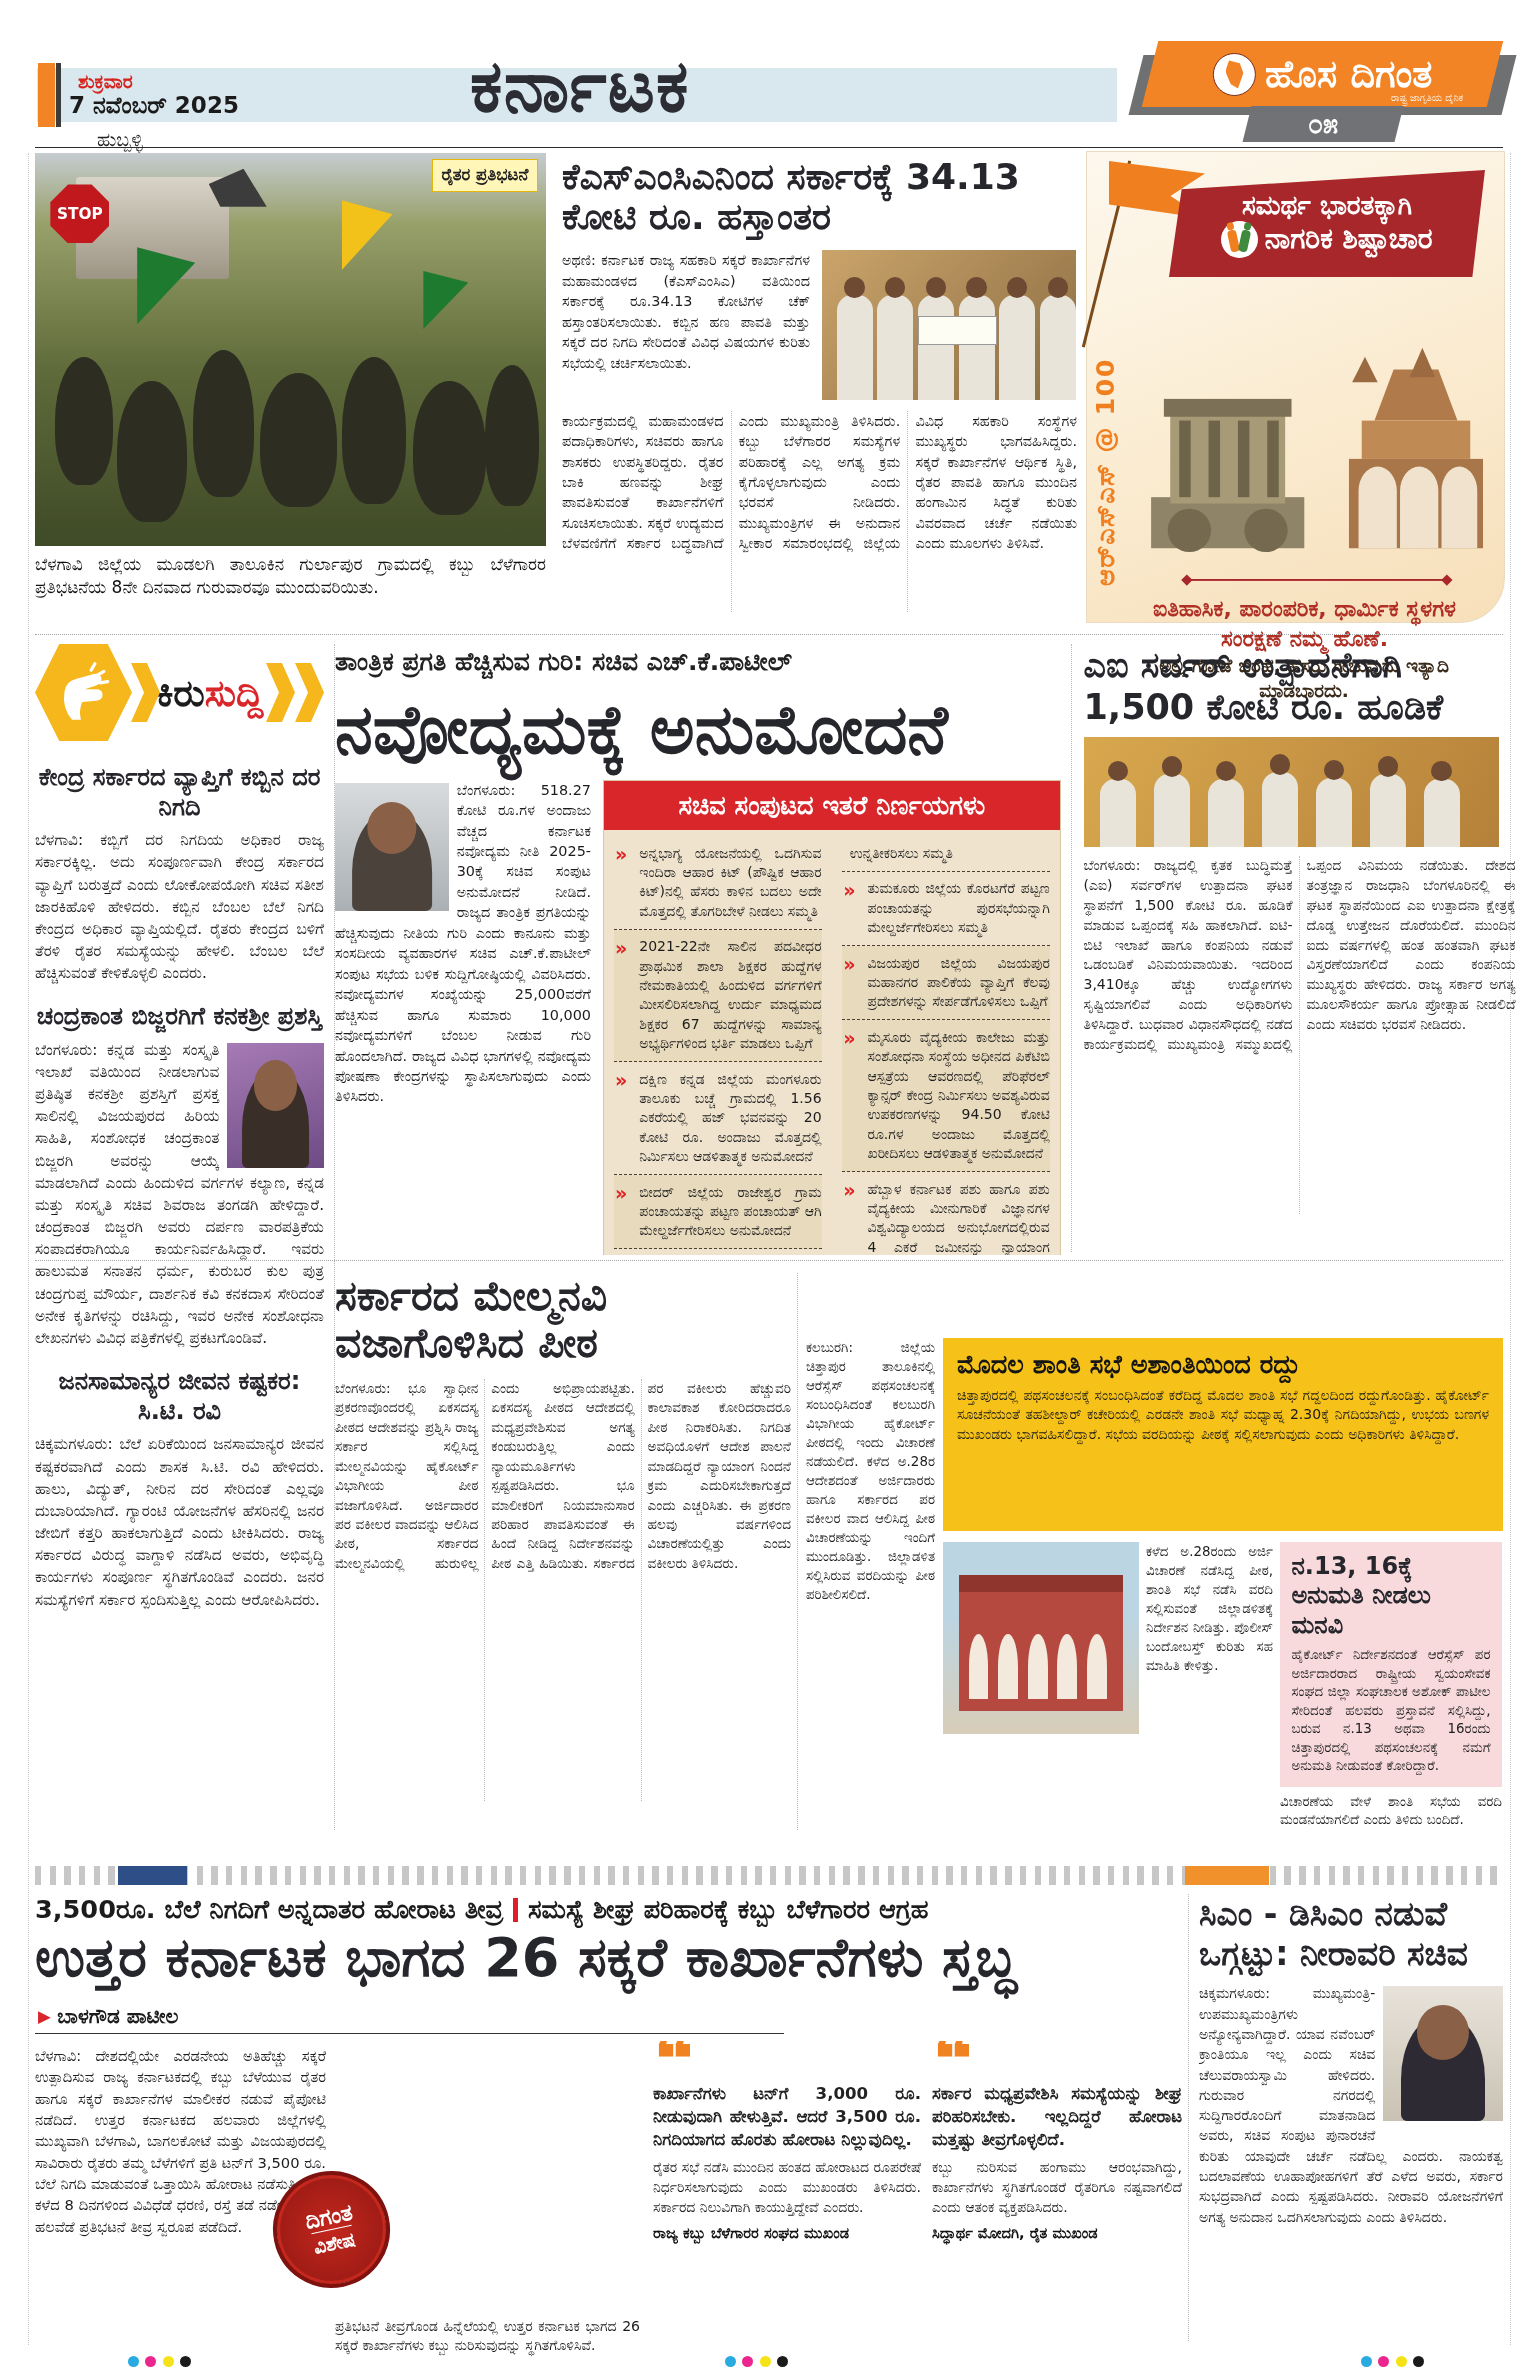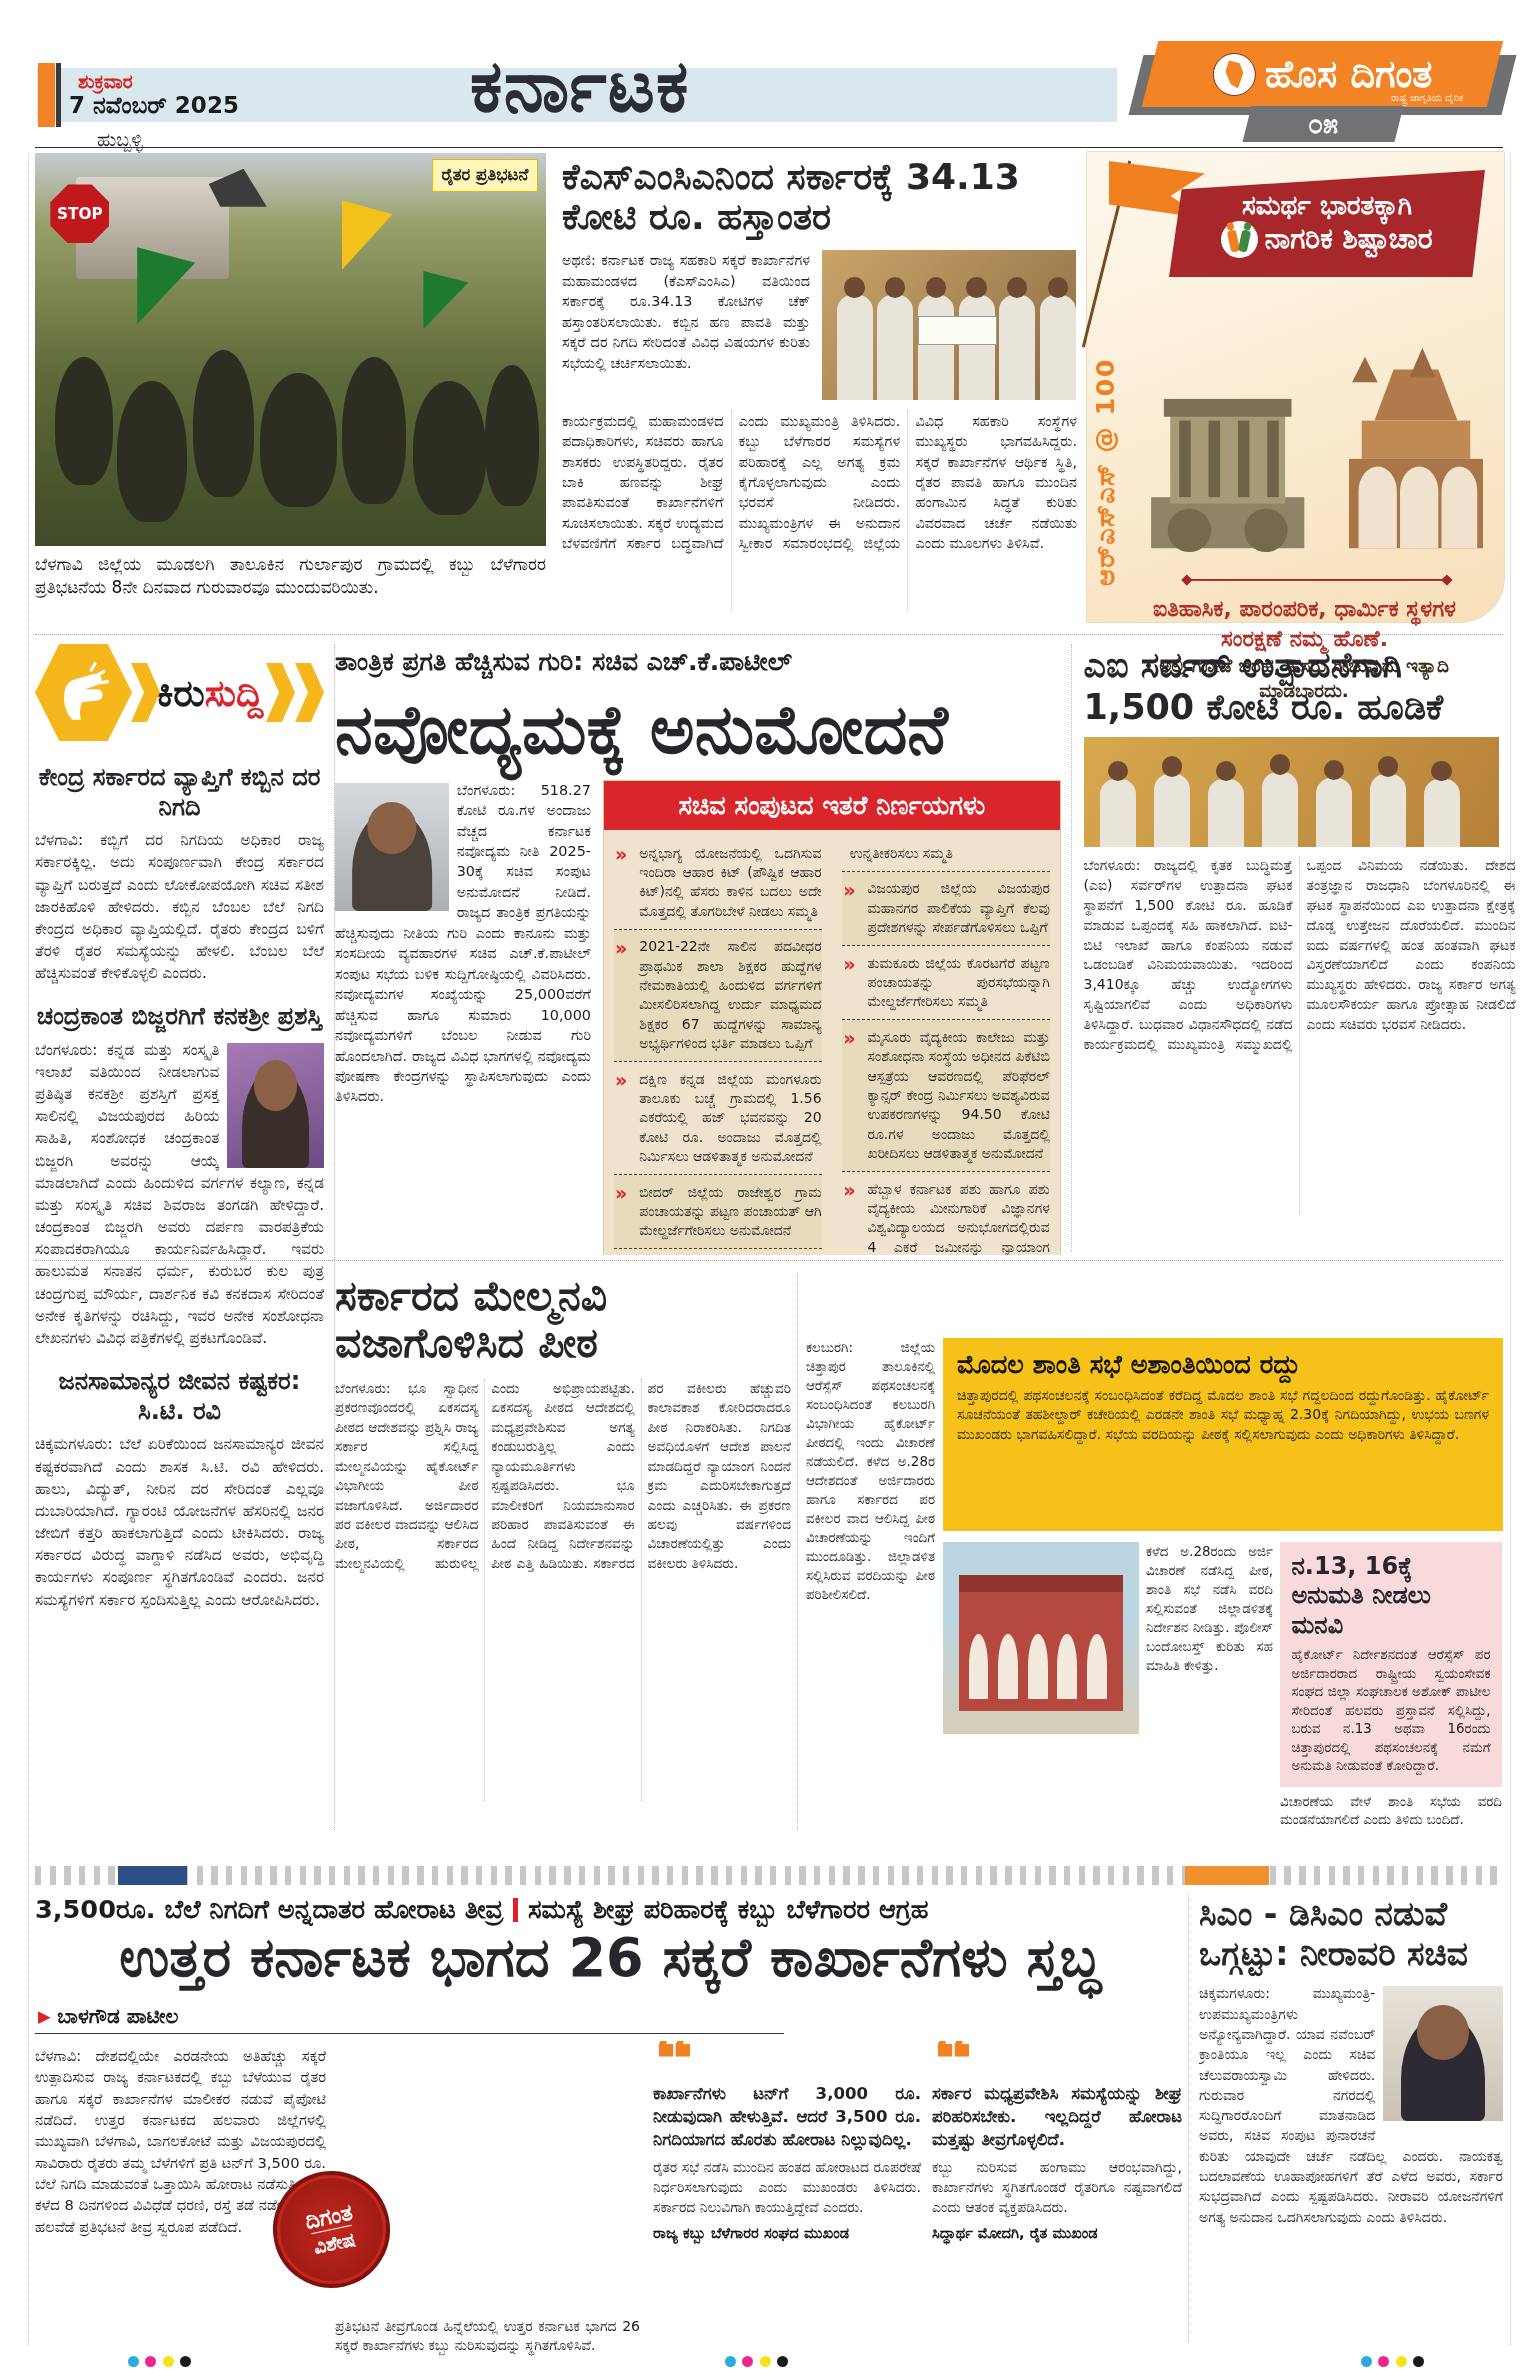--- a/index.html
+++ b/index.html
@@ -153,21 +153,21 @@
   .box-pink .bd{margin-top:6.4px;font-size:13.4px;line-height:1.38;}
   .chit-colC{left:474px;top:516px;width:222px;height:37px;font-size:13.4px;line-height:1.35;overflow:hidden;}
 
   
   .stripebar{left:35px;top:1866px;width:1468px;height:19px;
              background:repeating-linear-gradient(90deg,#c7c7c7 0 6.4px,#ffffff 6.4px 14.7px);}
   .stripe-blue{left:118px;top:1866px;width:69px;height:19px;background:#2d4e86;}
   .stripe-orange{left:1185px;top:1866px;width:84px;height:19px;background:#f0912c;}
   .b-kicker{left:35px;top:1894px;width:1144px;font-size:25.6px;font-weight:800;display:flex;align-items:center;gap:10.2px;}
   .redbar{display:inline-block;width:4.5px;height:24px;background:#e01e25;}
-  .b-headline{left:35px;top:1928px;width:1150px;font-size:54px;text-align:center;}
+  .b-headline{left:35px;top:1928px;width:1150px;font-size:54px;}
   .b-byline{left:38px;top:2004px;font-size:20px;font-weight:800;display:flex;align-items:center;gap:6.4px;}
   .b-byline .tri{color:#d9262b;font-size:16.6px;}
   .b-rule{left:35px;top:2033px;width:749px;height:1.3px;background:#333;}
   .b-col1{left:35px;top:2045px;width:291px;height:295px;font-size:14.7px;line-height:1.45;overflow:hidden;}
   .b-stamp{left:273px;top:2171px;width:109px;height:109px;border-radius:50%;background:radial-gradient(#c3271d,#8f1712);
            border:4.5px solid #7e120e;box-shadow:0 0 0 3.2px #c3271d inset;display:flex;flex-direction:column;
            align-items:center;justify-content:center;color:#fff;font-weight:900;transform:rotate(-12deg);z-index:3;}
   .b-stamp .s1{font-size:22px;} .b-stamp .s2{font-size:19px;border-top:1.3px solid #fff;padding-top:2.6px;}
   .b-under{left:335px;top:2317px;width:305px;font-size:14px;line-height:1.35;}
   .b-quote{top:2041px;height:300px;overflow:hidden;}
@@ -335,22 +335,22 @@
         <div class="dec-cols">
           <div class="dec-col">
             <div class="dec-item jt">ಅನ್ನಭಾಗ್ಯ ಯೋಜನೆಯಲ್ಲಿ ಒದಗಿಸುವ ಇಂದಿರಾ ಆಹಾರ ಕಿಟ್ (ಪೌಷ್ಟಿಕ ಆಹಾರ ಕಿಟ್)ನಲ್ಲಿ ಹೆಸರು ಕಾಳಿನ ಬದಲು ಅದೇ ಮೊತ್ತದಲ್ಲಿ ತೊಗರಿಬೇಳೆ ನೀಡಲು ಸಮ್ಮತಿ</div>
             <div class="dec-item jt alt">2021-22ನೇ ಸಾಲಿನ ಪದವೀಧರ ಪ್ರಾಥಮಿಕ ಶಾಲಾ ಶಿಕ್ಷಕರ ಹುದ್ದೆಗಳ ನೇಮಕಾತಿಯಲ್ಲಿ ಹಿಂದುಳಿದ ವರ್ಗಗಳಿಗೆ ಮೀಸಲಿರಿಸಲಾಗಿದ್ದ ಉರ್ದು ಮಾಧ್ಯಮದ ಶಿಕ್ಷಕರ 67 ಹುದ್ದೆಗಳನ್ನು ಸಾಮಾನ್ಯ ಅಭ್ಯರ್ಥಿಗಳಿಂದ ಭರ್ತಿ ಮಾಡಲು ಒಪ್ಪಿಗೆ</div>
             <div class="dec-item jt">ದಕ್ಷಿಣ ಕನ್ನಡ ಜಿಲ್ಲೆಯ ಮಂಗಳೂರು ತಾಲೂಕು ಬಚ್ಚೆ ಗ್ರಾಮದಲ್ಲಿ 1.56 ಎಕರೆಯಲ್ಲಿ ಹಜ್ ಭವನವನ್ನು 20 ಕೋಟಿ ರೂ. ಅಂದಾಜು ಮೊತ್ತದಲ್ಲಿ ನಿರ್ಮಿಸಲು ಆಡಳಿತಾತ್ಮಕ ಅನುಮೋದನೆ</div>
             <div class="dec-item jt alt">ಬೀದರ್ ಜಿಲ್ಲೆಯ ರಾಜೇಶ್ವರ ಗ್ರಾಮ ಪಂಚಾಯತನ್ನು ಪಟ್ಟಣ ಪಂಚಾಯತ್ ಆಗಿ ಮೇಲ್ದರ್ಜೆಗೇರಿಸಲು ಅನುಮೋದನೆ</div>
             <div class="dec-item jt">ಯಾದಗಿರಿ ಜಿಲ್ಲೆಯ ದೋರನಹಳ್ಳಿ ಗ್ರಾಮ ಪಂಚಾಯತನ್ನು ಪಟ್ಟಣ ಪಂಚಾಯತ್ ಆಗಿ</div>
           </div>
           <div class="dec-col">
             <div class="dec-item jt nomark">ಉನ್ನತೀಕರಿಸಲು ಸಮ್ಮತಿ</div>
+            <div class="dec-item jt">ತುಮಕೂರು ಜಿಲ್ಲೆಯ ಕೊರಟಗೆರೆ ಪಟ್ಟಣ ಪಂಚಾಯತನ್ನು ಪುರಸಭೆಯನ್ನಾಗಿ ಮೇಲ್ದರ್ಜೆಗೇರಿಸಲು ಸಮ್ಮತಿ</div>
             <div class="dec-item jt alt">ವಿಜಯಪುರ ಜಿಲ್ಲೆಯ ವಿಜಯಪುರ ಮಹಾನಗರ ಪಾಲಿಕೆಯ ವ್ಯಾಪ್ತಿಗೆ ಕೆಲವು ಪ್ರದೇಶಗಳನ್ನು ಸೇರ್ಪಡೆಗೊಳಿಸಲು ಒಪ್ಪಿಗೆ</div>
-            <div class="dec-item jt">ತುಮಕೂರು ಜಿಲ್ಲೆಯ ಕೊರಟಗೆರೆ ಪಟ್ಟಣ ಪಂಚಾಯತನ್ನು ಪುರಸಭೆಯನ್ನಾಗಿ ಮೇಲ್ದರ್ಜೆಗೇರಿಸಲು ಸಮ್ಮತಿ</div>
             <div class="dec-item jt alt">ಮೈಸೂರು ವೈದ್ಯಕೀಯ ಕಾಲೇಜು ಮತ್ತು ಸಂಶೋಧನಾ ಸಂಸ್ಥೆಯ ಅಧೀನದ ಪಿಕೆಟಿಬಿ ಆಸ್ಪತ್ರೆಯ ಆವರಣದಲ್ಲಿ ಪೆರಿಫೆರಲ್ ಕ್ಯಾನ್ಸರ್ ಕೇಂದ್ರ ನಿರ್ಮಿಸಲು ಅವಶ್ಯವಿರುವ ಉಪಕರಣಗಳನ್ನು 94.50 ಕೋಟಿ ರೂ.ಗಳ ಅಂದಾಜು ಮೊತ್ತದಲ್ಲಿ ಖರೀದಿಸಲು ಆಡಳಿತಾತ್ಮಕ ಅನುಮೋದನೆ</div>
             <div class="dec-item jt">ಹೆಬ್ಬಾಳ ಕರ್ನಾಟಕ ಪಶು ಹಾಗೂ ಪಶು ವೈದ್ಯಕೀಯ ಮೀನುಗಾರಿಕೆ ವಿಜ್ಞಾನಗಳ ವಿಶ್ವವಿದ್ಯಾಲಯದ ಅನುಭೋಗದಲ್ಲಿರುವ 4 ಎಕರೆ ಜಮೀನನ್ನು ನ್ಯಾಯಾಂಗ ಇಲಾಖೆಯ ಅಧಿಕಾರಿಗಳ ವಸತಿ ಗೃಹ ನಿರ್ಮಾಣಕ್ಕಾಗಿ ಹಸ್ತಾಂತರಿಸಲು ಸಮ್ಮತಿ</div>
           </div>
         </div>
       </div>
     </div>
 
   </div>
 
   <div class="abs rail-right">

